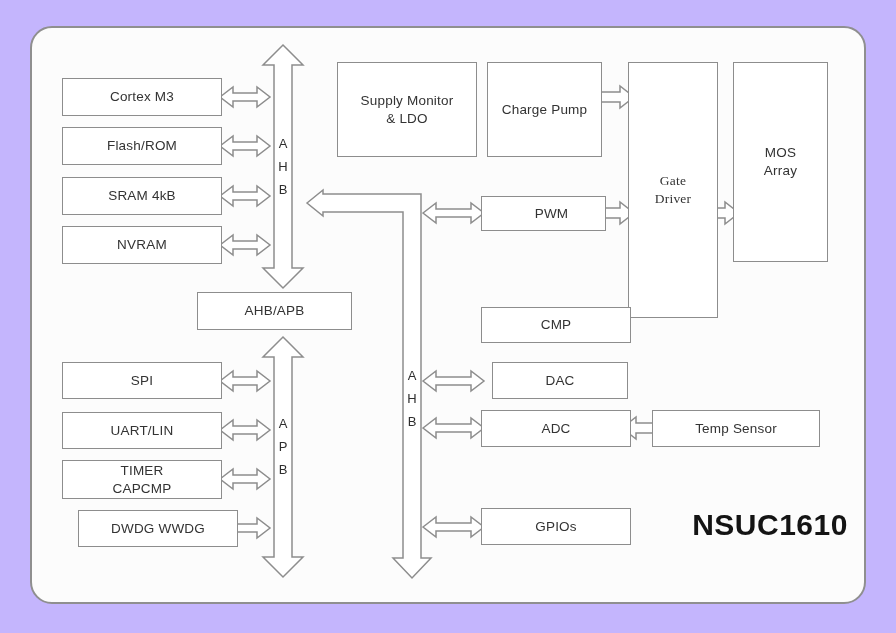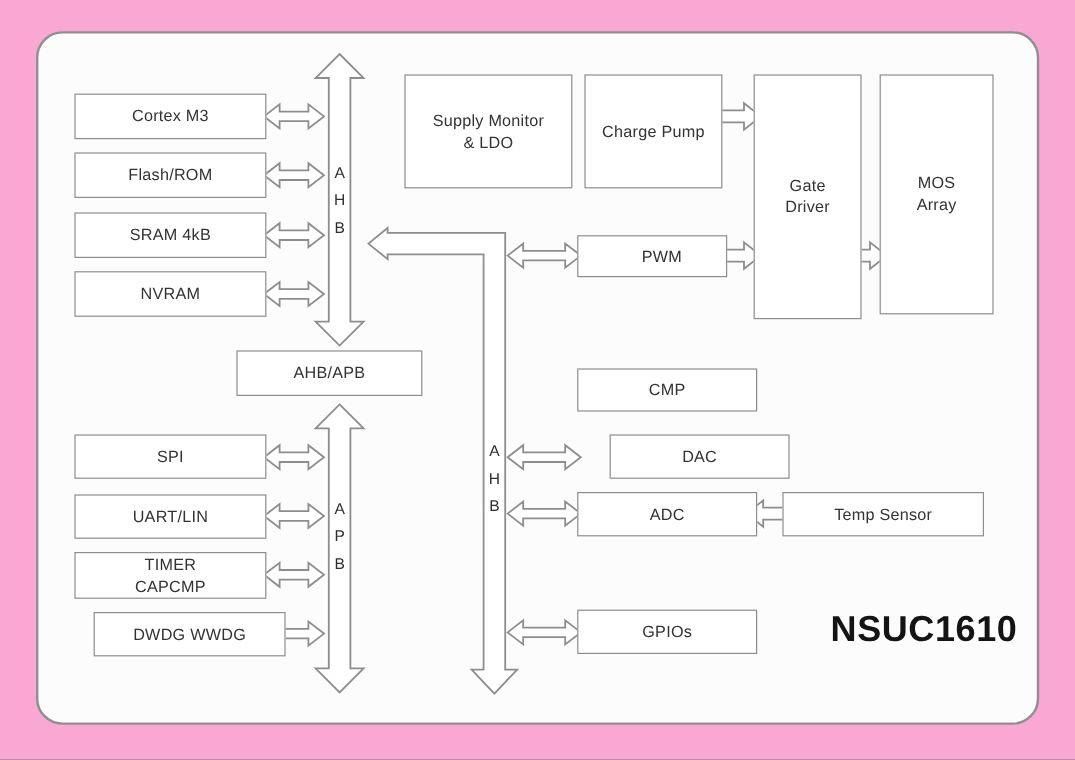--- a/index.html
+++ b/index.html
@@ -1,18 +1,18 @@
 <!DOCTYPE html>
 <html><head>
 <meta charset="utf-8">
 <style>
   * { margin:0; padding:0; box-sizing:border-box; }
   html,body { width:896px; height:633px; }
   body { background:#000; font-family:"Liberation Sans", sans-serif; position:relative; overflow:hidden; }
-  .stage { position:absolute; left:0; top:0; width:896px; height:633px; background:#f9a8d4; }
+  .stage { position:absolute; left:0; top:0; width:896px; height:633px; background:#c4b5fd; }
   .card { position:absolute; left:30px; top:26px; width:836px; height:578px;
           background:#fcfcfc; border:2px solid #8f8f8f; border-radius:22px; }
   #arrow-layer { position:absolute; left:0; top:0; pointer-events:none; }
   .block { position:absolute; display:flex; align-items:center; justify-content:center;
            text-align:center; background:#fff; border:1.5px solid #8d8d8d;
            color:#333; font-size:13.5px; line-height:1.3; white-space:pre-line; letter-spacing:.2px; }
   .bus-letters { position:absolute; width:26px; text-align:center; font-size:13px;
                  line-height:23px; color:#2e2e2e; white-space:pre-line; }
   .chip-label { position:absolute; left:690px; top:508px; width:160px; height:34px;
                 display:flex; align-items:center; justify-content:center;
@@ -56,28 +56,28 @@
 
   <div class="block" style="left:62px; top:362px; width:160px; height:37px;">SPI</div>
   <div class="block" style="left:62px; top:412px; width:160px; height:37px;">UART/LIN</div>
   <div class="block" style="left:62px; top:460px; width:160px; height:39px;">TIMER
 CAPCMP</div>
   <div class="block" style="left:78px; top:510px; width:160px; height:37px;text-align:center;">DWDG WWDG</div>
 
   <div class="block" style="left:487px; top:62px; width:115px; height:95px;">Charge Pump</div>
   <div class="block" style="left:337px; top:62px; width:140px; height:95px;">Supply Monitor
 &amp; LDO</div>
-  <div class="block" style="left:628px; top:62px; width:90px;  height:204px;">Gate
+  <div class="block" style="left:628px; top:62px; width:90px;  height:256px;font-family:Liberation Serif, serif;">Gate
 Driver</div>
   <div class="block" style="left:733px; top:62px; width:95px;  height:200px;">MOS
 Array</div>
   <div class="block" style="left:481px; top:196px; width:125px; height:35px;padding-left:16px;">PWM</div>
 
   <div class="block" style="left:481px; top:307px; width:150px; height:36px;">CMP</div>
-  <div class="block" style="left:508px; top:362px; width:150px; height:37px;text-align:center;">DAC</div>
+  <div class="block" style="left:492px; top:362px; width:136px; height:37px;text-align:center;">DAC</div>
   <div class="block" style="left:481px; top:410px; width:150px; height:37px;">ADC</div>
   <div class="block" style="left:652px; top:410px; width:168px; height:37px;">Temp Sensor</div>
   <div class="block" style="left:481px; top:508px; width:150px; height:37px;">GPIOs</div>
 
   <div class="bus-letters" style="left:270px; top:132px;">A
 H
 B</div>
   <div class="bus-letters" style="left:270px; top:412px;">A
 P
 B</div>

